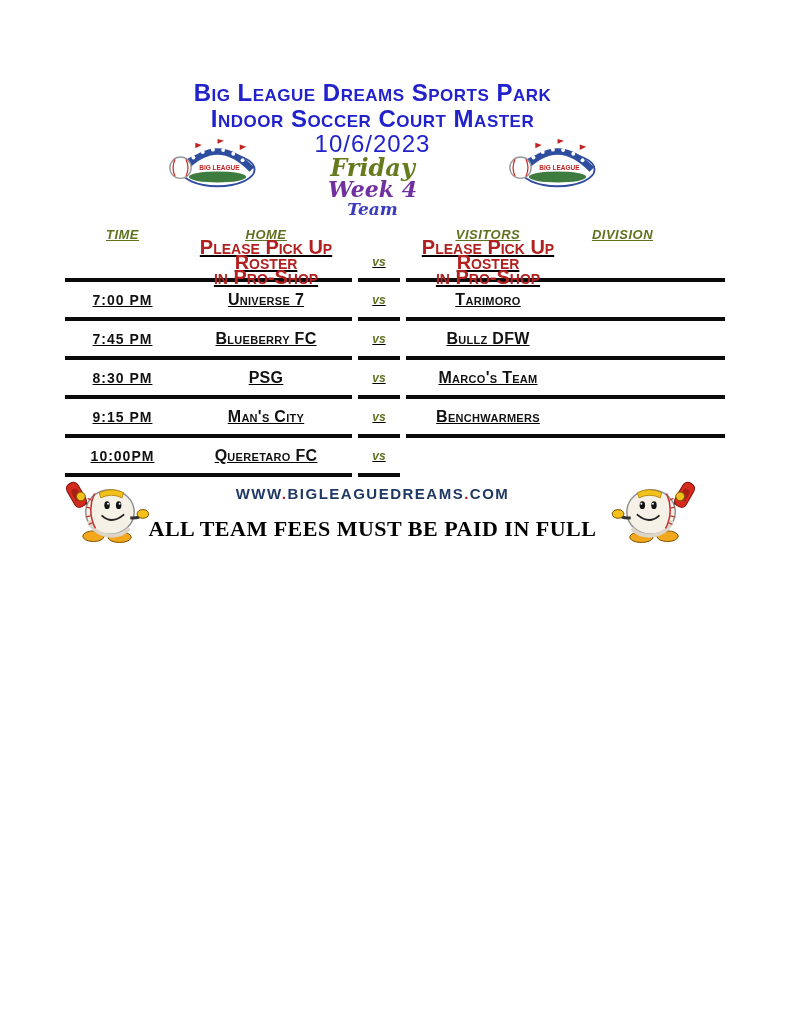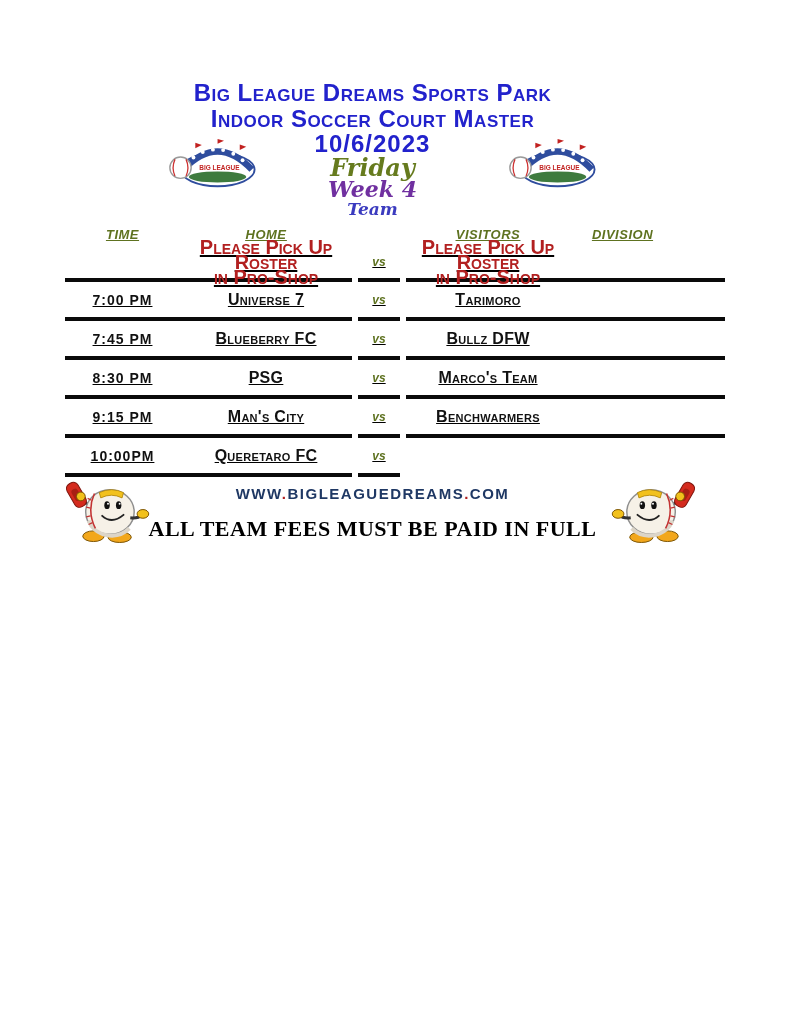--- a/index.html
+++ b/index.html
@@ -17,21 +17,21 @@
   .header { position: relative; padding-top: 80px; text-align: center; }
   .title1, .title2 {
     font-weight: bold;
     font-variant: small-caps;
     color: #2222CC;
     font-size: 24px;
     line-height: 26px;
     letter-spacing: 0.5px;
   }
   .date-line {
-    font-weight: bold;
+    font-weight: normal;
     color: #2222CC;
     font-size: 24px;
     line-height: 24px;
     letter-spacing: 1px;
   }
   .script { font-family: "DejaVu Serif", serif; font-weight: bold; font-style: italic; }
   .day-line    { font-size: 24px; line-height: 23px; color: #667B1E; }
   .week-line   { font-size: 22px; line-height: 20px; color: #7030A0; }
   .league-line { font-size: 17px; line-height: 20px; color: #3B3BBF; }
 

